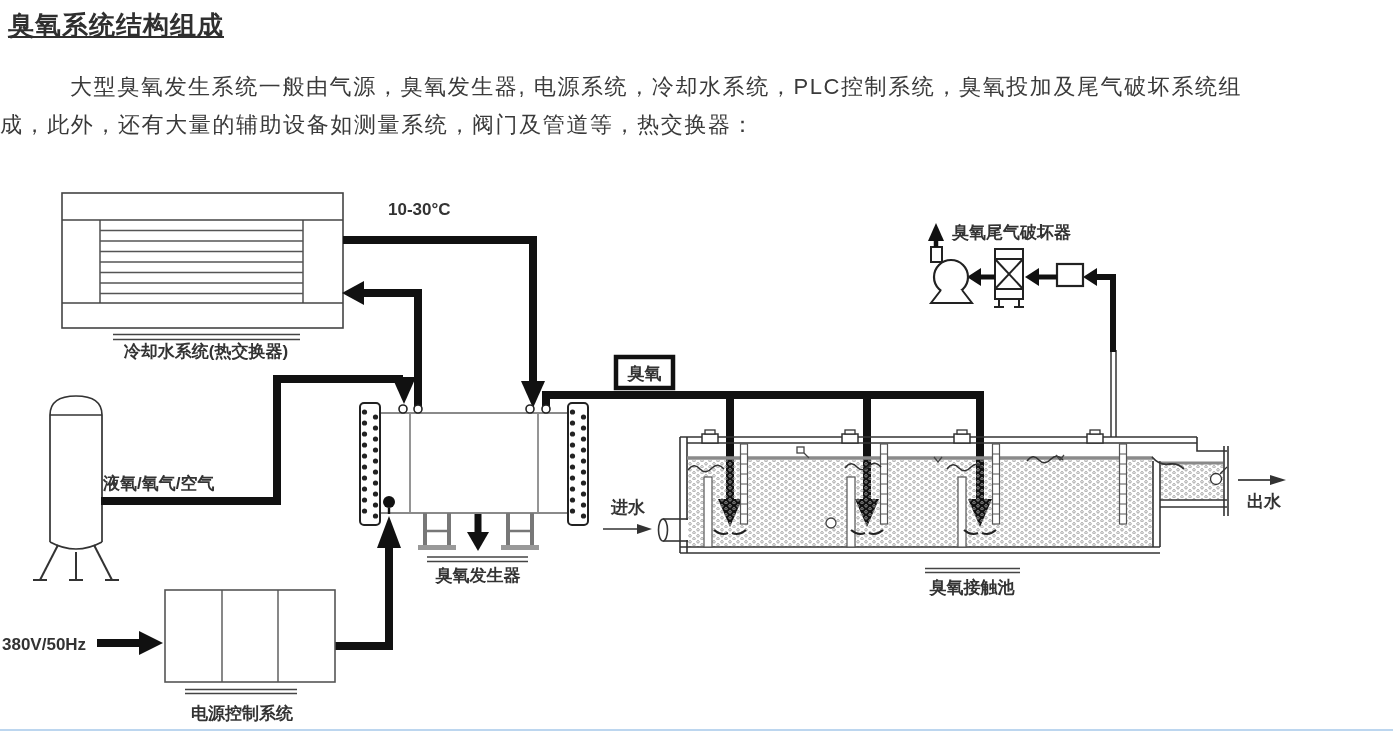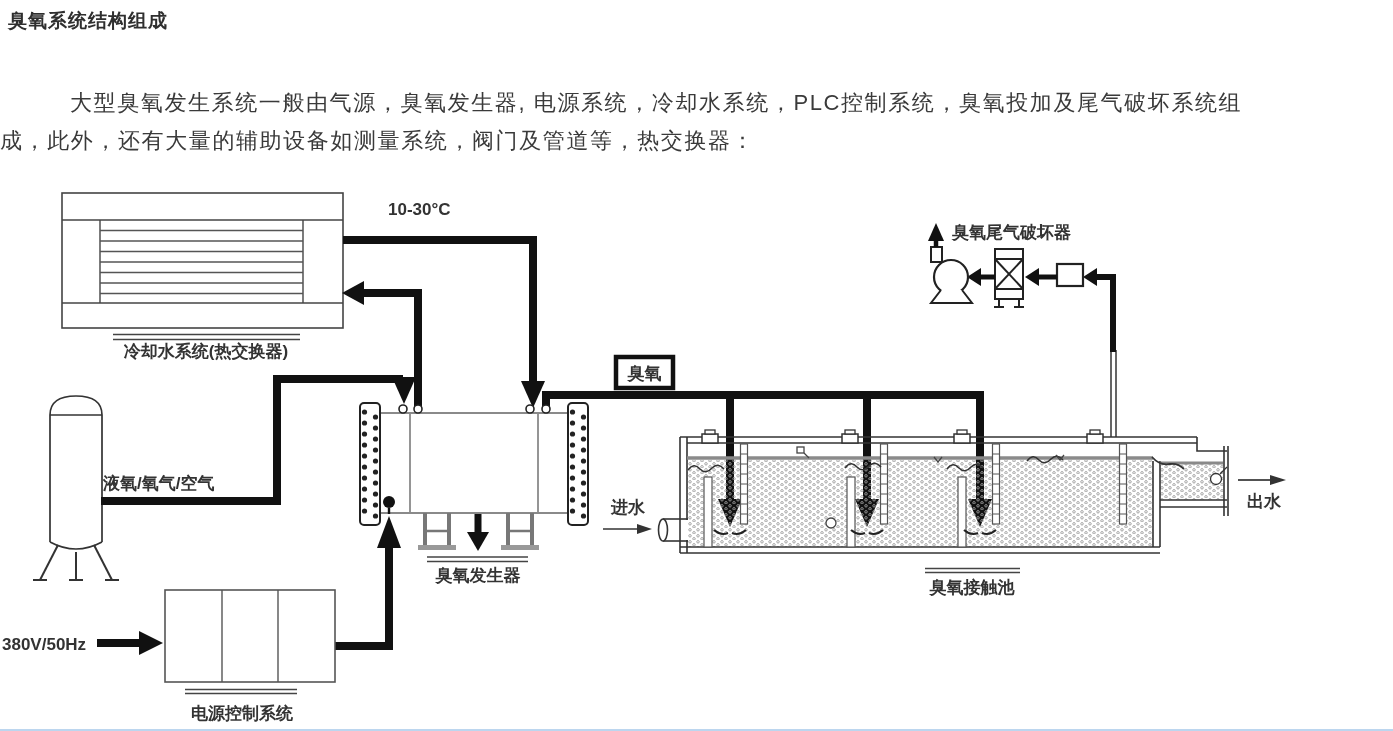--- a/index.html
+++ b/index.html
@@ -1,21 +1,21 @@
 <!DOCTYPE html>
 <html><head>
 <meta charset="utf-8">
 <style>
   html,body{margin:0;padding:0;background:#ffffff;}
   #stage{position:relative;width:1393px;height:731px;background:#fff;overflow:hidden;
          font-family:"Liberation Sans","DejaVu Sans",sans-serif;color:#333;}
-  .doc-title{position:absolute;left:8px;top:8px;font-size:19px;font-weight:bold;
-             letter-spacing:1px;color:#2f2f2f;}
+  .doc-title{position:absolute;left:8px;top:8px;font-size:26px;font-weight:bold;
+             letter-spacing:1px;color:#2f2f2f;text-decoration:underline;}
   .doc-par{position:absolute;left:0;top:68px;width:1393px;font-size:22px;
-           line-height:38px;letter-spacing:1.6px;color:#3a3a3a;margin-top:16px;}
+           line-height:38px;letter-spacing:1.6px;color:#3a3a3a;}
   .doc-par .line1{padding-left:70px;}
   svg{position:absolute;left:0;top:0;}
   .lbl{font-family:"Liberation Sans","DejaVu Sans",sans-serif;font-size:17px;
        font-weight:600;fill:#333;}
   .lbl-c{text-anchor:middle;}
   .bottom-rule{position:absolute;left:0;bottom:0;width:1393px;height:2px;background:#bcd6ef;}
 </style>
 </head>
 <body>
 

